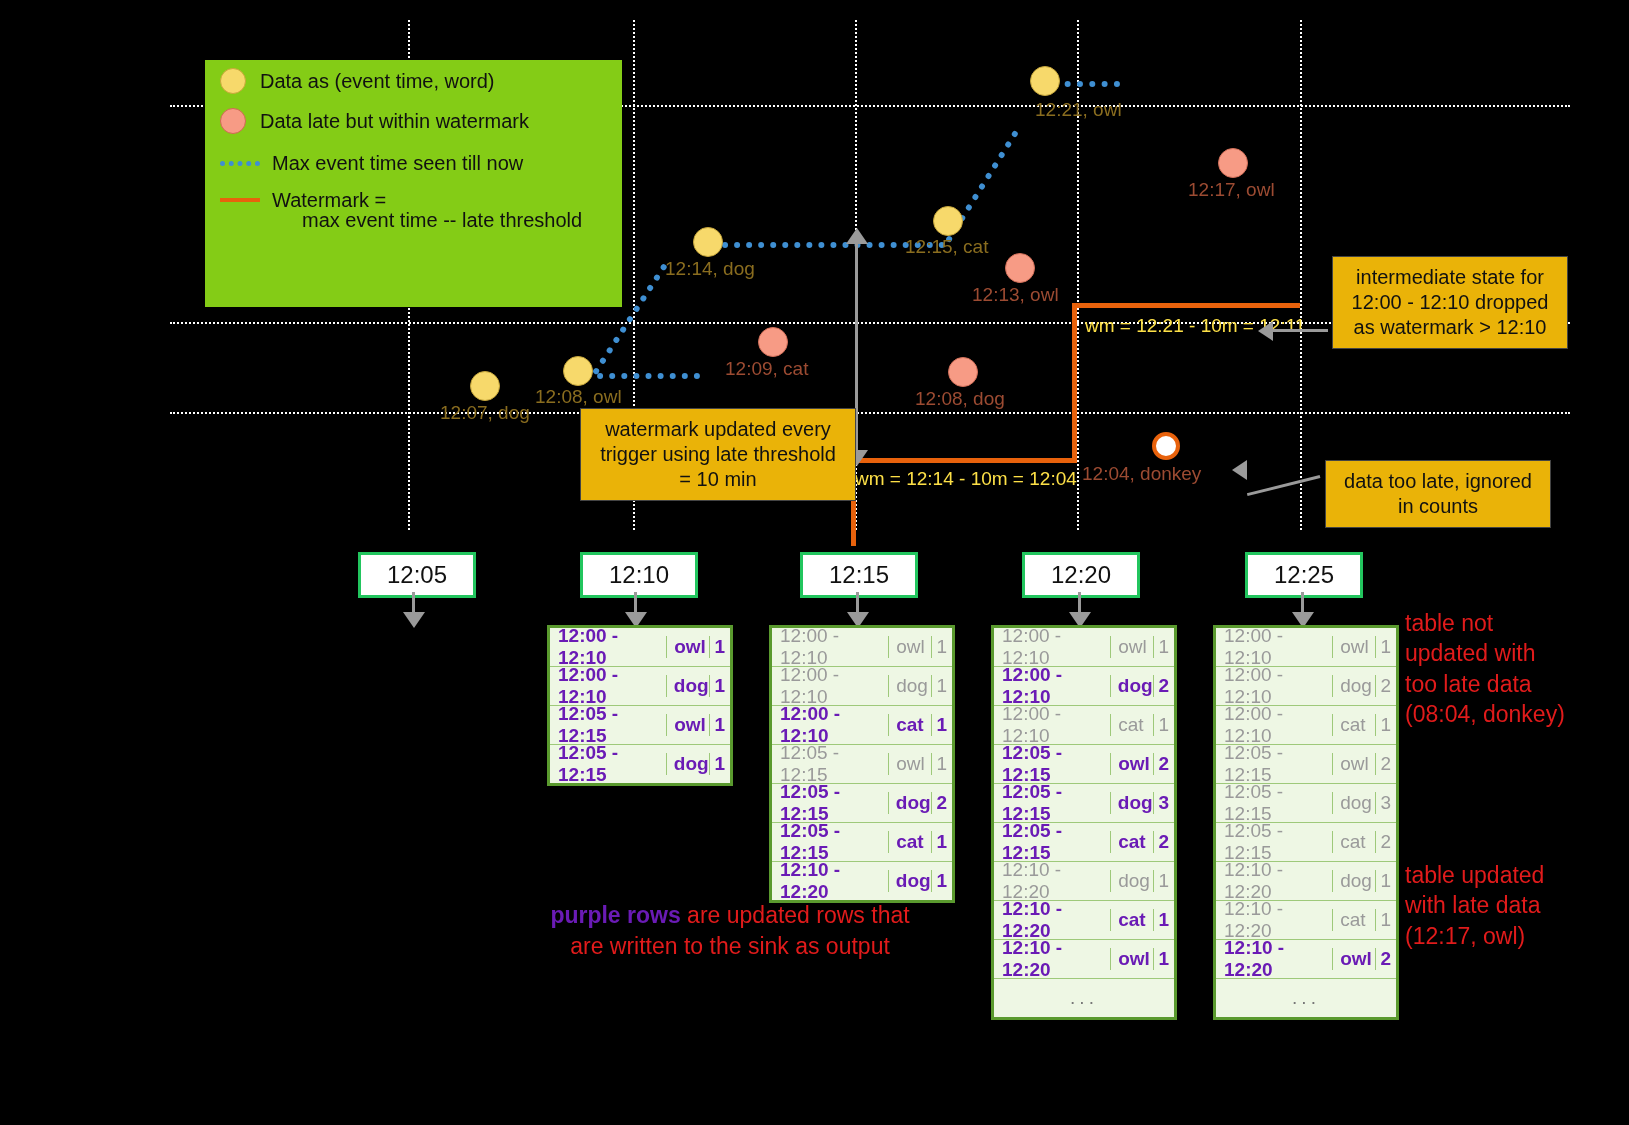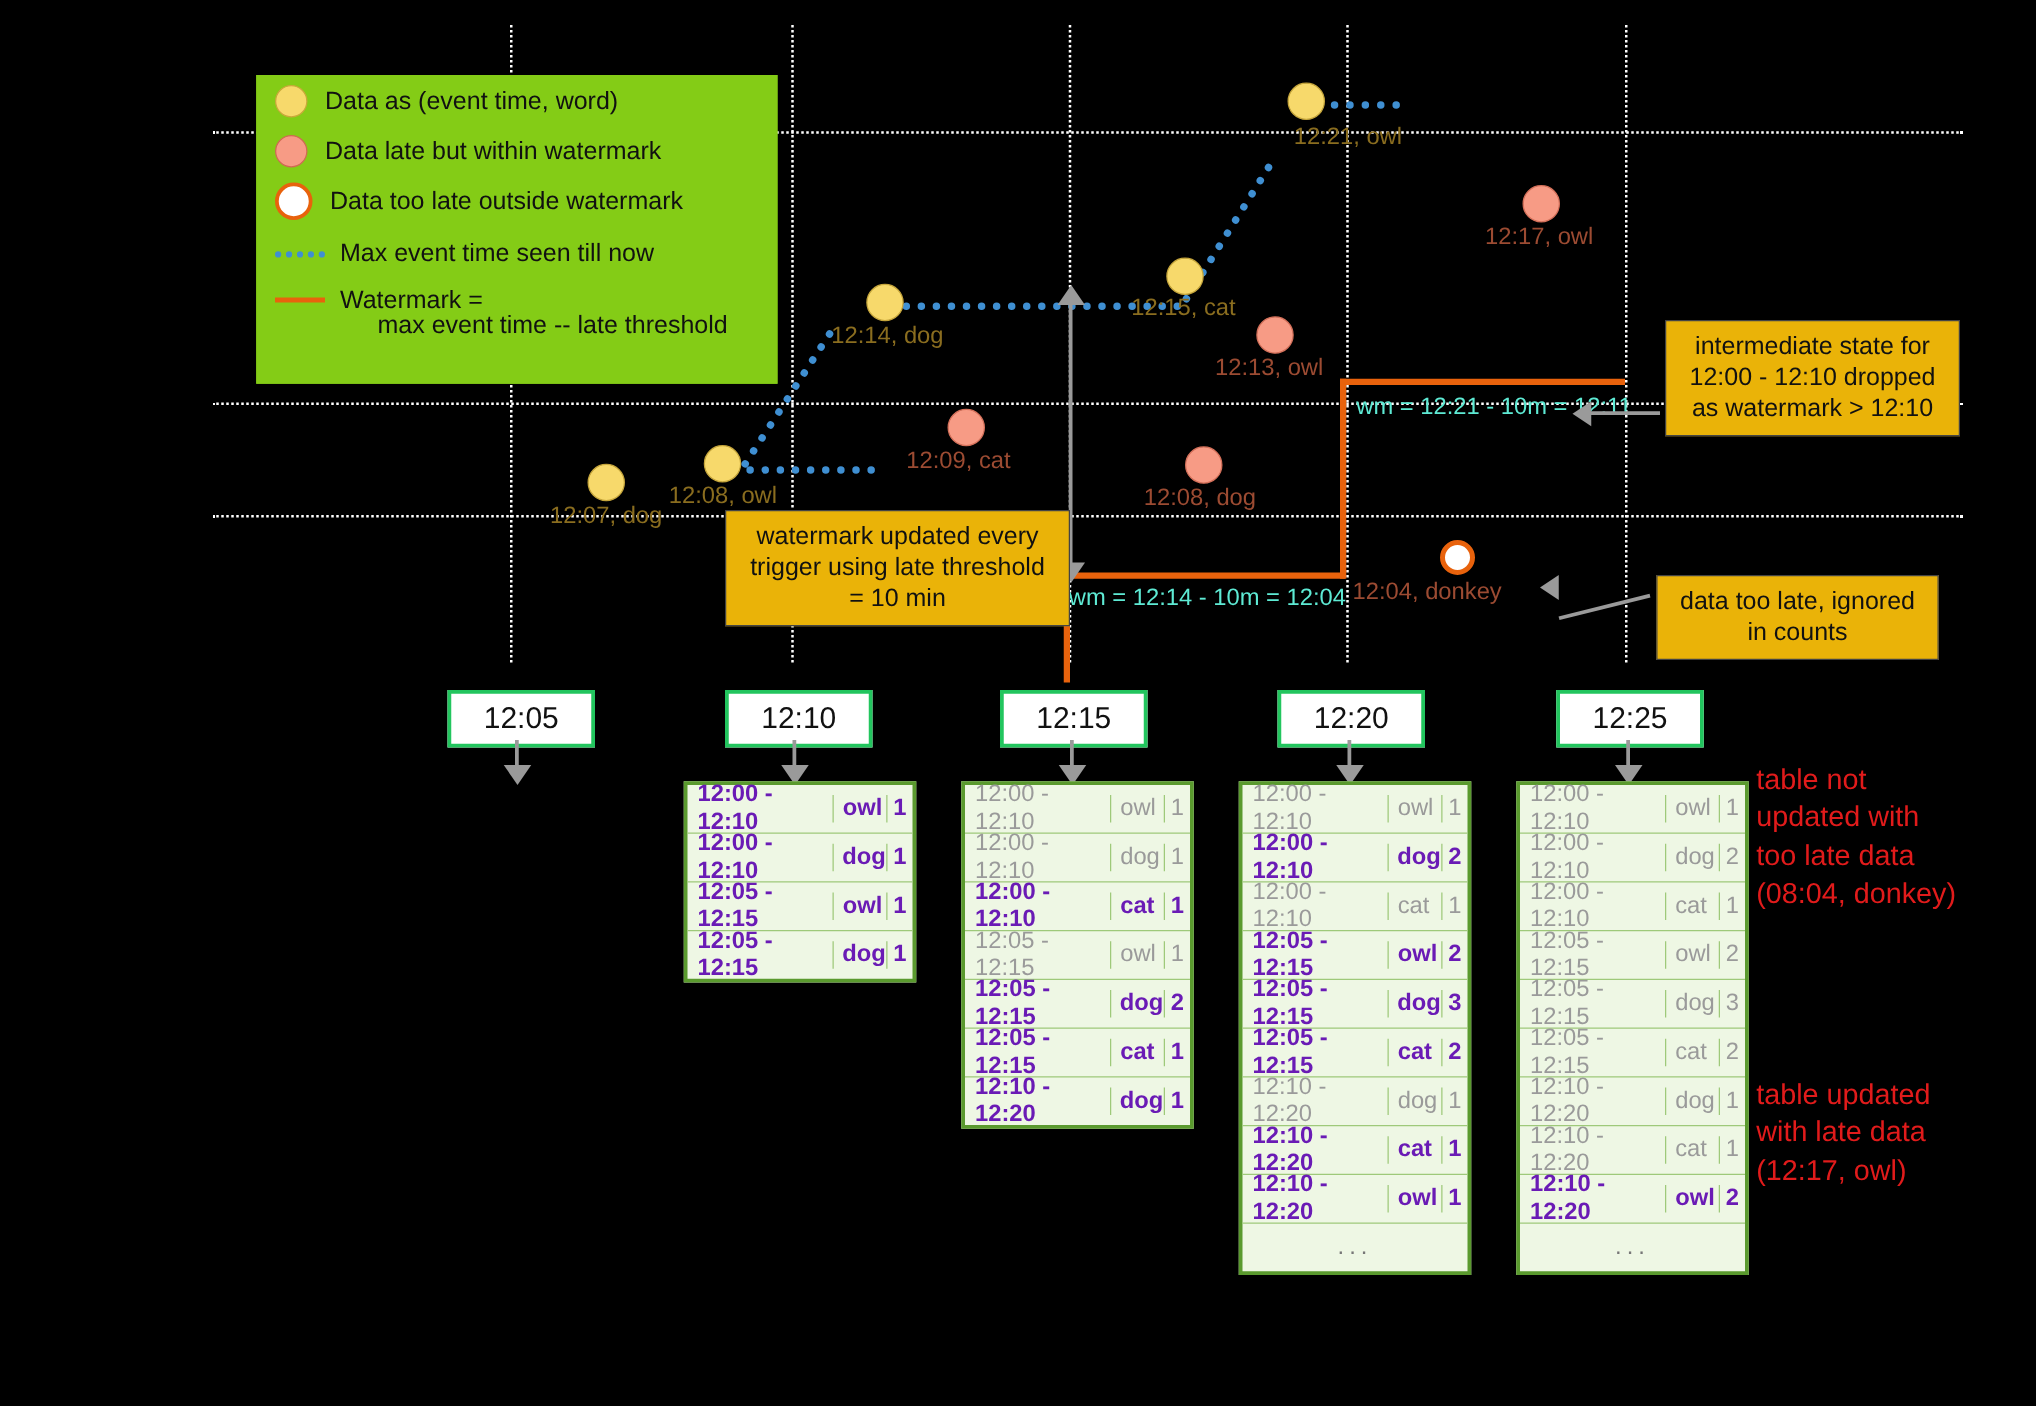--- a/index.html
+++ b/index.html
@@ -27,21 +27,21 @@
   .pt.yellow{background:#f7d96b;border:1px solid #c5a53b;}
   .pt.salmon{background:#f79b85;border:1px solid #d4705a;}
   .pt.hollow{background:#fff;border:4px solid #e8620c;box-sizing:border-box;}
   .ptlabel{position:absolute;font-size:19px;color:#8a6d1f;white-space:nowrap;}
   .ptlabel.salmon{color:#9c4b32;}
   .ptlabel.hollow{color:#9c4b32;}
 
   .maxline{position:absolute;border-top:6px dotted #3f8fd2;transform-origin:0 0;height:0;}
 
   .wm{position:absolute;background:#e8620c;}
-  .wmlabel{position:absolute;font-size:19px;color:#5eead4;white-space:nowrap;}
+  .wmlabel{position:absolute;font-size:19px;color:#fde047;white-space:nowrap;}
 
   .callout{position:absolute;background:#eab308;border:1px solid #444;padding:8px 12px;
            font-size:20px;color:#111;line-height:1.25;text-align:center;}
   .arrowline{position:absolute;background:#9a9a9a;}
   .arrowhead{position:absolute;width:0;height:0;}
 
   .tick{position:absolute;background:#fff;border:3px solid #22c55e;font-size:24px;
         color:#111;text-align:center;padding:6px 0;width:112px;}
 
   .downarrow{position:absolute;width:0;height:0;border-left:11px solid transparent;
@@ -79,24 +79,20 @@
 
   <div class="legend" style="left:205px;top:60px;width:415px;height:245px;">
     <div class="legend-row">
       <span class="dot dot-yellow"></span>
       <span class="legend-label">Data as (event time, word)</span>
     </div>
     <div class="legend-row">
       <span class="dot dot-salmon"></span>
       <span class="legend-label">Data late but within watermark</span>
     </div>
-    <div class="legend-row">
-      <span class="dot dot-hollow"></span>
-      <span class="legend-label">Data too late outside watermark</span>
-    </div>
     <div class="legend-row" style="height:44px;">
       <span class="swatch swatch-dotted"></span>
       <span class="legend-label" style="margin-left:12px;">Max event time seen till now</span>
     </div>
     <div class="legend-row" style="height:30px;">
       <span class="swatch swatch-solid"></span>
       <span class="legend-label" style="margin-left:12px;">Watermark =</span>
     </div>
     <div class="legend-sub">max event time -- late threshold</div>
   </div>
@@ -346,14 +342,20 @@
     <div>too late data</div>
     <div>(08:04, donkey)</div>
   </div>
 
   <div class="note-red" style="left:1405px;top:860px;">
     <div>table updated</div>
     <div>with late data</div>
     <div>(12:17, owl)</div>
   </div>
 
+  <div class="bottomnote" style="left:500px;top:900px;width:460px;">
+    <div>
+      <span class="pp">purple rows</span><span> are updated rows that</span>
+    </div>
+    <div>are written to the sink as output</div>
+  </div>
 
 </div>
 
 </body></html>

